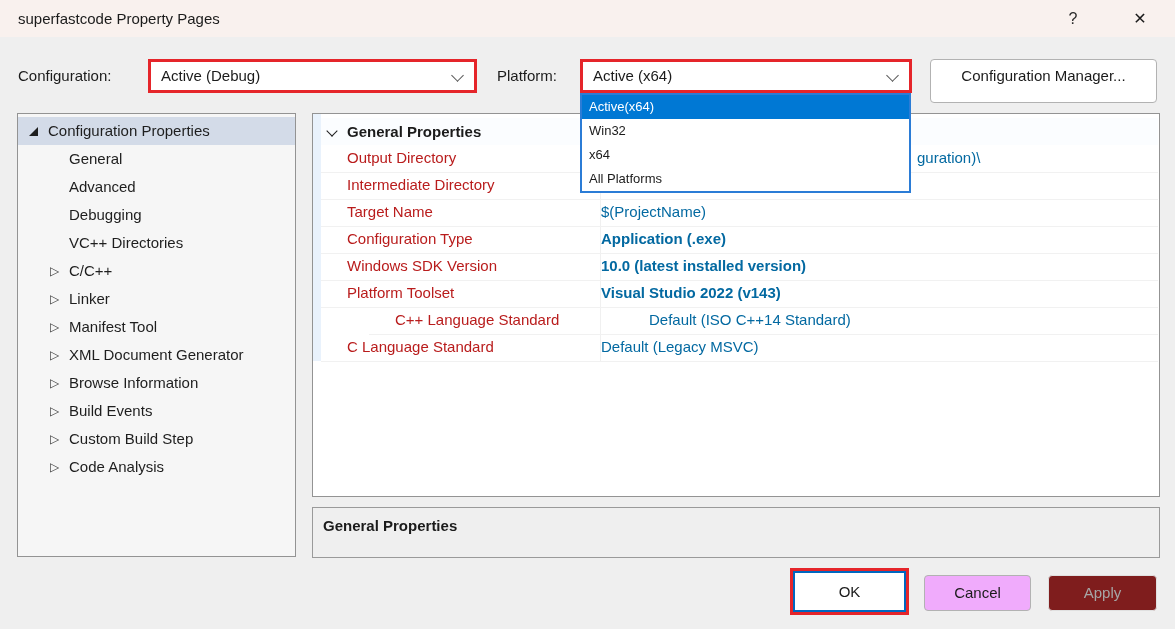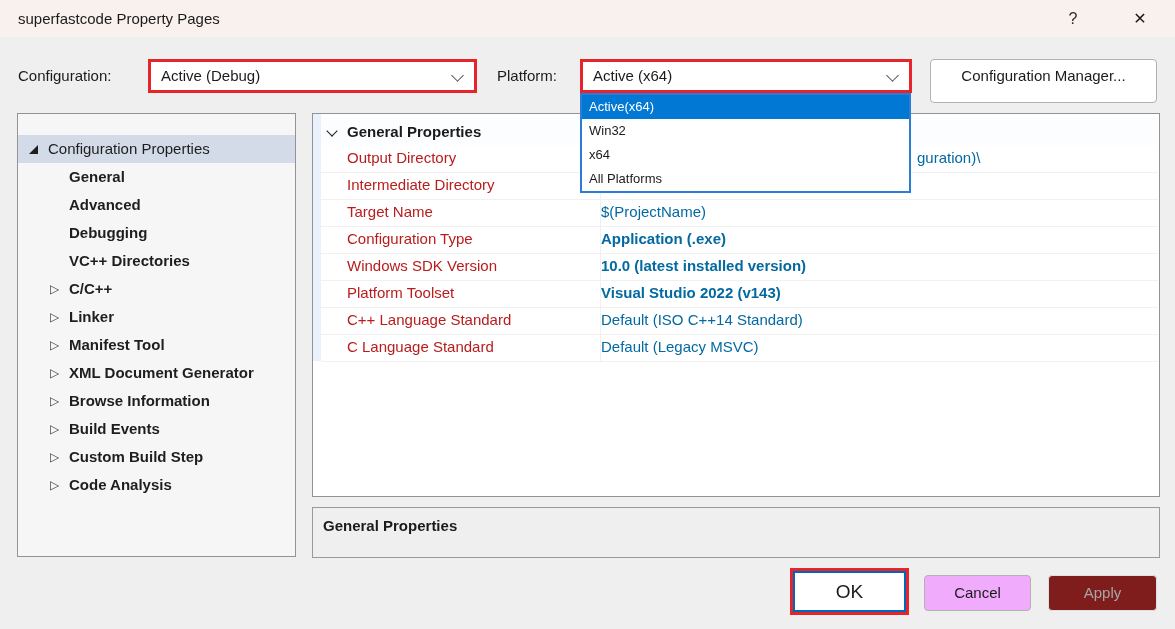--- a/index.html
+++ b/index.html
@@ -20,46 +20,46 @@
   #platform-combo{left:580px;width:332px;}
   .combo-text{position:absolute;left:10px;top:0;height:28px;line-height:28px;font-size:15px;white-space:nowrap;}
   .chev-down{position:absolute;right:12px;top:9px;width:8px;height:8px;border-right:1.5px solid #555;border-bottom:1.5px solid #555;transform:rotate(45deg);}
   .cfg-mgr{position:absolute;left:930px;top:59px;width:227px;height:44px;box-sizing:border-box;background:#ffffff;
            border:1px solid #b2b2b2;border-radius:4px;text-align:center;line-height:32px;font-size:15px;cursor:default;}
   
   .popup{position:absolute;left:580px;top:93px;width:331px;box-sizing:border-box;background:#ffffff;border:2px solid #2b7cd6;z-index:30;}
   .popup-item{height:24px;line-height:24px;padding-left:7px;font-size:13px;color:#1b1b1b;white-space:nowrap;}
   .popup-item.selected{background:#0078d4;color:#ffffff;}
   
-  .tree{position:absolute;left:17px;top:113px;width:279px;height:444px;box-sizing:border-box;background:#f6f6f6;border:1px solid #939393;padding-top:21px;}
+  .tree{position:absolute;left:17px;top:113px;width:279px;height:444px;box-sizing:border-box;background:#f6f6f6;border:1px solid #939393;padding-top:3px;}
   .tree-row{position:relative;height:28px;line-height:28px;font-size:15px;color:#1e1e1e;white-space:nowrap;}
   .tree-row.selected{background:#d3dbe8;}
   .tw-exp{position:absolute;left:11px;top:10px;width:0;height:0;border-bottom:9px solid #1e1e1e;border-left:9px solid transparent;}
   .tw-col{position:absolute;left:32px;top:0;line-height:28px;font-size:12px;color:#3c3c3c;}
   .tree-label.root{padding-left:30px;display:inline-block;}
-  .tree-label.child{padding-left:51px;display:inline-block;font-weight:bold;}
+  .tree-label.child{padding-left:51px;display:inline-block;}
   
   .grid{position:absolute;left:312px;top:113px;width:848px;height:384px;box-sizing:border-box;background:#ffffff;border:1px solid #939393;}
   .grid-gutter{position:absolute;left:0;top:0;width:8px;height:247px;background:#e9f2fc;}
   .grid-vsep{position:absolute;left:287px;top:31px;width:1px;height:216px;background:#f0f0f0;}
   .grid-cat{position:absolute;left:8px;top:4px;right:1px;height:27px;line-height:27px;background:#fbfdff;}
   .cat-chev{position:absolute;left:7px;top:9px;width:7px;height:7px;border-right:1.6px solid #1e1e1e;border-bottom:1.6px solid #1e1e1e;transform:rotate(45deg);}
   .cat-name{position:absolute;left:26px;font-weight:bold;font-size:15px;white-space:nowrap;}
   .grid-row{position:absolute;left:8px;right:1px;height:27px;border-bottom:1px solid #f1f1f1;}
   .cell-name{position:absolute;left:26px;top:0;line-height:26px;font-size:15px;white-space:nowrap;color:#b91c1c;}
   .cell-value{position:absolute;left:280px;top:0;line-height:26px;font-size:15px;white-space:nowrap;color:#0369a1;}
   .grid-row.bold-val .cell-value{font-weight:bold;}
   .cell-value.partial{left:596px;}
   
   .desc{position:absolute;left:312px;top:507px;width:848px;height:51px;box-sizing:border-box;background:#efefef;border:1px solid #9a9a9a;}
   .desc-title{margin:9px 0 0 10px;font-weight:bold;font-size:15px;}
   
   .ok-wrap{position:absolute;left:790px;top:568px;width:119px;height:47px;box-sizing:border-box;border:3px solid #e5252a;background:#ffffff;}
   .ok-btn{position:absolute;left:0;top:0;right:0;bottom:0;box-sizing:border-box;border:2px solid #0067c0;background:#ffffff;
-          text-align:center;line-height:37px;font-size:19px;cursor:default;}
+          text-align:center;line-height:37px;font-size:15px;cursor:default;}
   .cancel-btn{position:absolute;left:924px;top:575px;width:107px;height:36px;box-sizing:border-box;background:#f0abfc;
           border:1px solid #b2b2b2;border-radius:4px;text-align:center;line-height:34px;font-size:15px;cursor:default;}
   .apply-btn{position:absolute;left:1048px;top:575px;width:109px;height:36px;box-sizing:border-box;background:#7f1d1d;
           border:1px solid #e0e0e0;border-radius:4px;text-align:center;line-height:34px;font-size:15px;color:#a6a6a6;cursor:default;}
 </style>
 </head>
 <body>
 
 <div class="window">
 
@@ -156,21 +156,21 @@
       <span class="cell-value">Application (.exe)</span>
     </div>
     <div class="grid-row bold-val" style="top:139px;">
       <span class="cell-name">Windows SDK Version</span>
       <span class="cell-value">10.0 (latest installed version)</span>
     </div>
     <div class="grid-row bold-val" style="top:166px;">
       <span class="cell-name">Platform Toolset</span>
       <span class="cell-value">Visual Studio 2022 (v143)</span>
     </div>
-    <div class="grid-row" style="top:193px;">
+    <div class="grid-row" style="top:193px;margin-left:48px;">
       <span class="cell-name">C++ Language Standard</span>
       <span class="cell-value">Default (ISO C++14 Standard)</span>
     </div>
     <div class="grid-row" style="top:220px;">
       <span class="cell-name">C Language Standard</span>
       <span class="cell-value">Default (Legacy MSVC)</span>
     </div>
   </div>
 
   <div class="popup">

